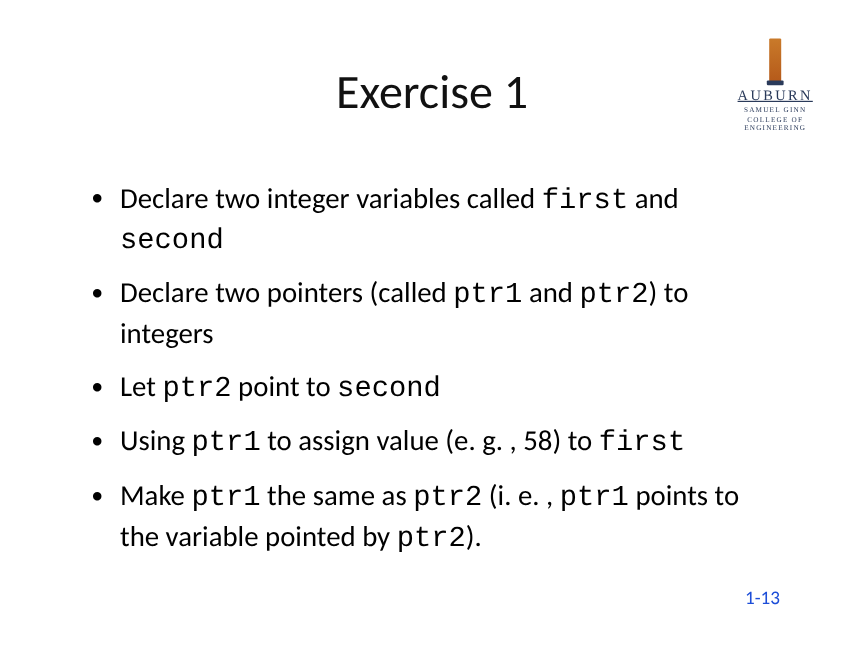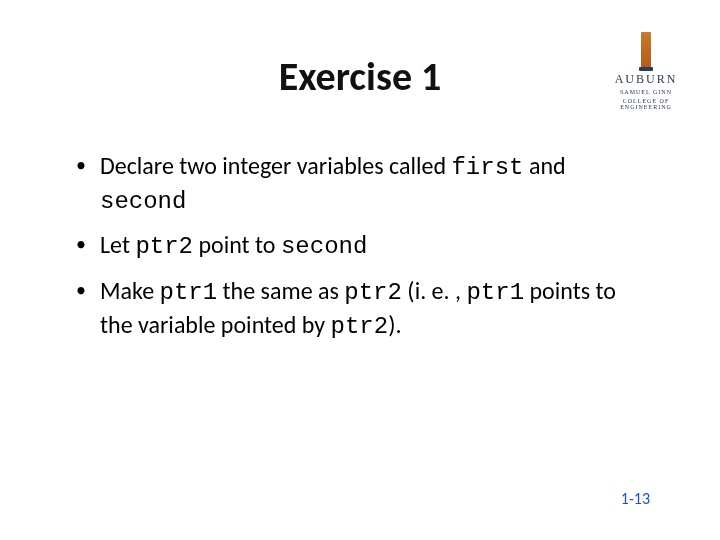--- a/index.html
+++ b/index.html
@@ -19,21 +19,21 @@
     position: relative;
     box-sizing: border-box;
   }
   .title {
     position: absolute;
     top: 52px;
     left: 0;
     width: 720px;
     text-align: center;
     font-size: 40px;
-    font-weight: 700;
+    font-weight: 400;
     color: #111;
   }
   .logo {
     position: absolute;
     top: 32px;
     right: 24px;
     width: 100px;
     text-align: center;
     font-family: Georgia, "Times New Roman", serif;
     color: #2a3a5a;
@@ -61,20 +61,21 @@
     bottom: -3px;
     width: 14px;
     height: 4px;
     background: #2a3a5a;
     border-radius: 1px;
   }
   .logo .uni {
     font-size: 12px;
     letter-spacing: 2px;
     font-weight: 400;
+    text-decoration: underline;
   }
   .logo .sub {
     font-size: 6px;
     letter-spacing: 1px;
     margin-top: 2px;
     line-height: 1.1;
   }
   .content {
     position: absolute;
     top: 138px;
@@ -125,21 +126,27 @@
   </div>
 
   <div class="title">Exercise 1</div>
 
   <div class="content">
     <ul>
       <li>
         <span>Declare two integer variables called </span><span class="code">first</span><span> and </span><span class="code">second</span><span></span>
       </li>
       <li>
+        <span>Declare two pointers (called </span><span class="code">ptr1</span><span> and </span><span class="code">ptr2</span><span>) to integers</span>
+      </li>
+      <li>
         <span>Let  </span><span class="code">ptr2</span><span> point to </span><span class="code">second</span><span></span>
+      </li>
+      <li>
+        <span>Using </span><span class="code">ptr1</span><span> to assign value (e. g. , 58) to </span><span class="code">first</span><span></span>
       </li>
       <li>
         <span>Make </span><span class="code">ptr1</span><span> the same as </span><span class="code">ptr2</span><span> (i. e. , </span><span class="code">ptr1</span><span> points to the variable pointed by </span><span class="code">ptr2</span><span>).</span>
       </li>
     </ul>
   </div>
 
   <div class="pagenum">1-13</div>
 </div>
 

